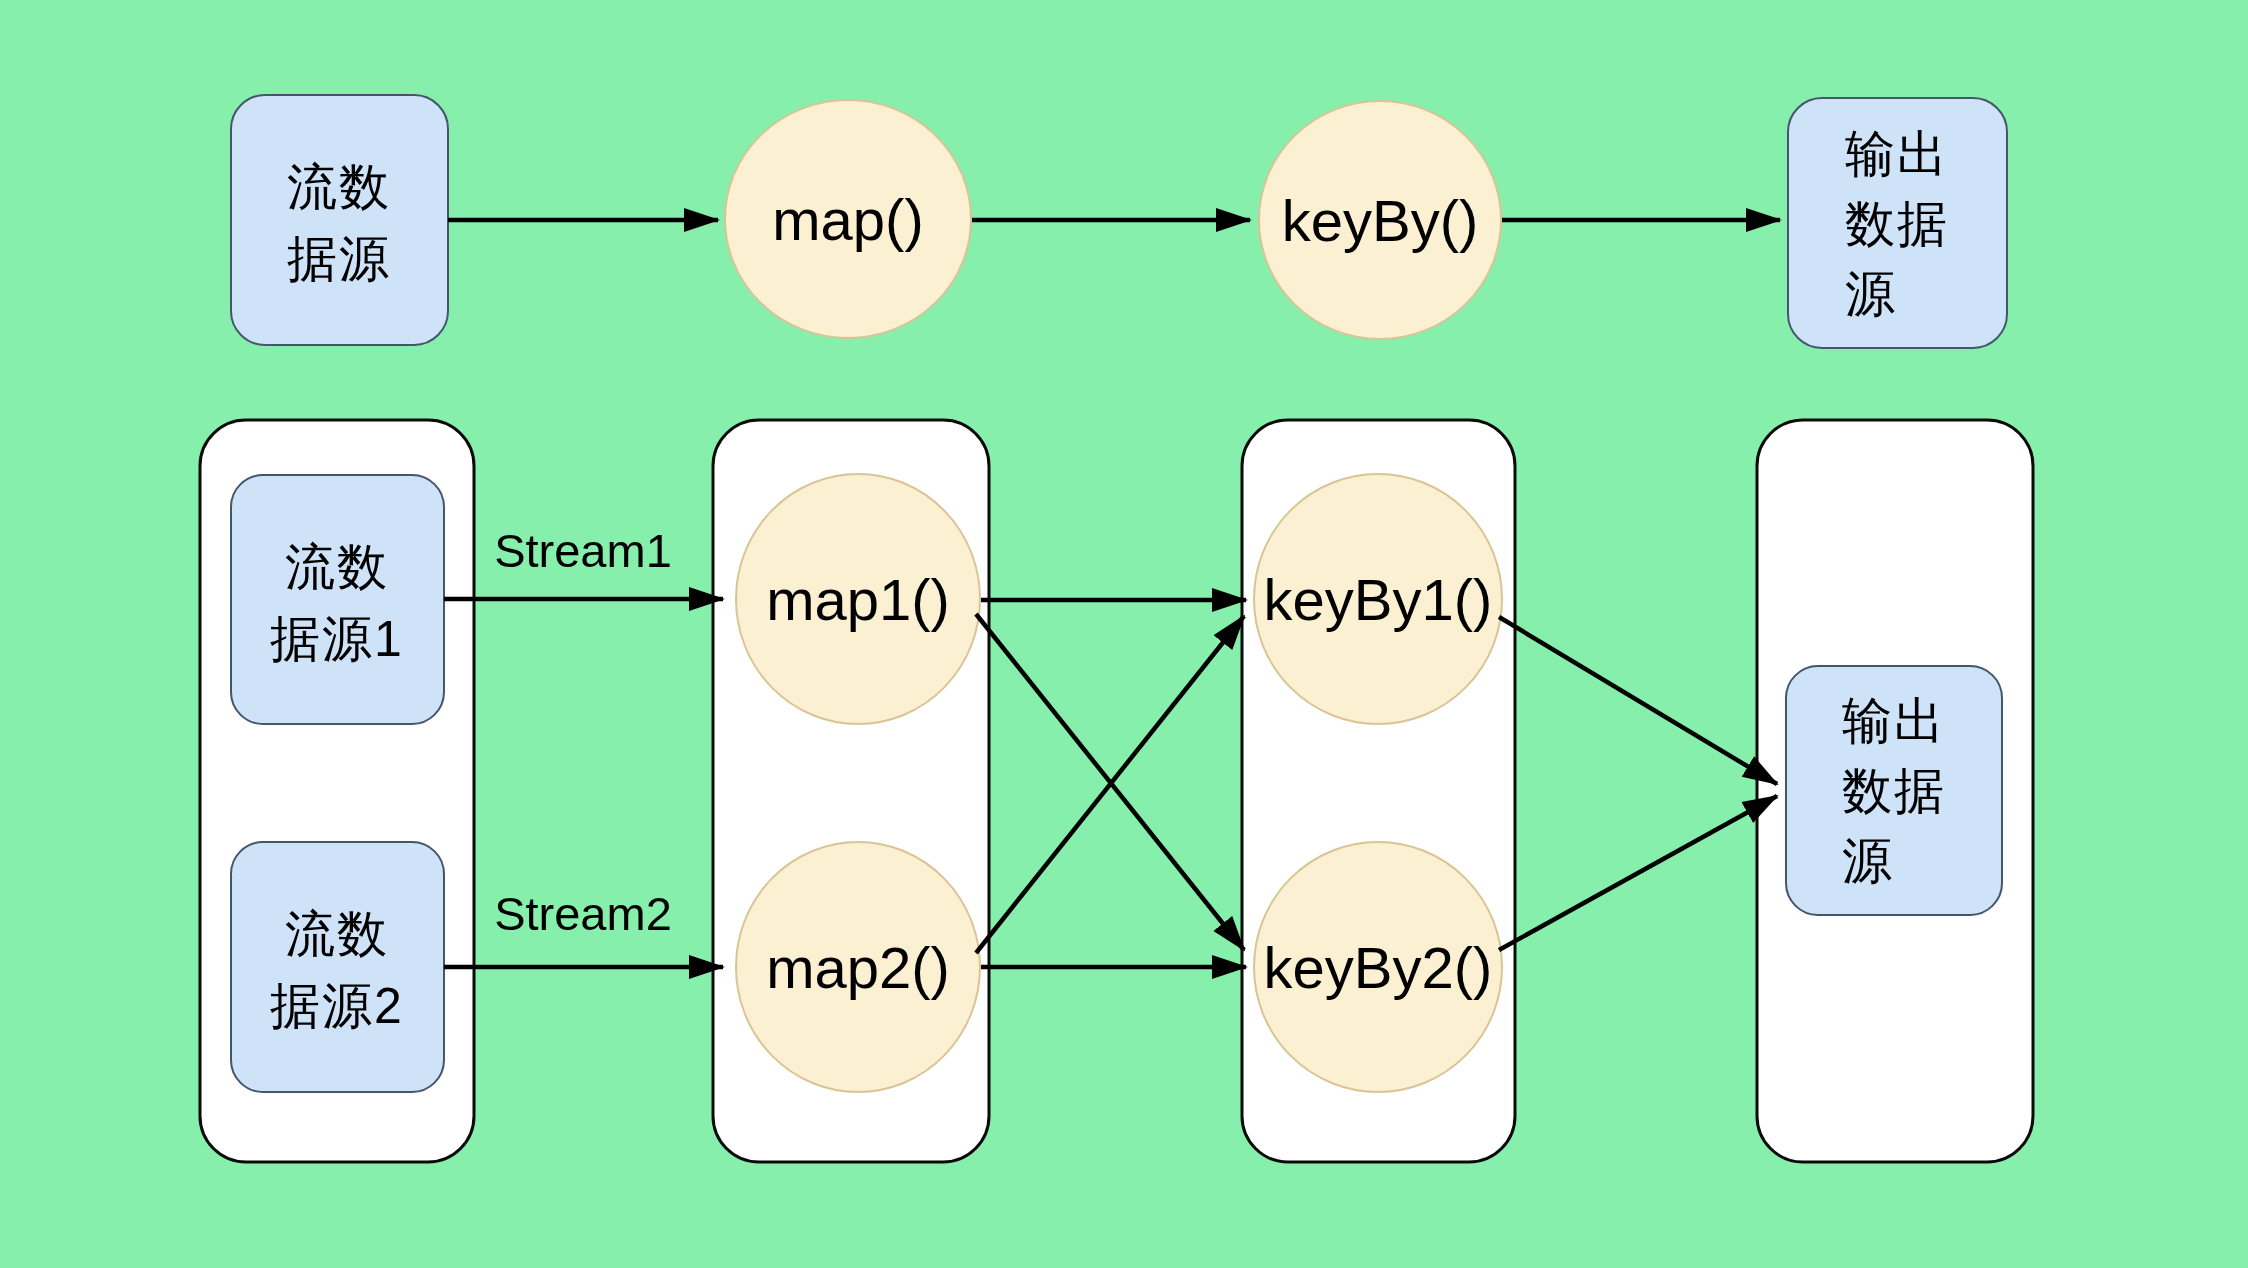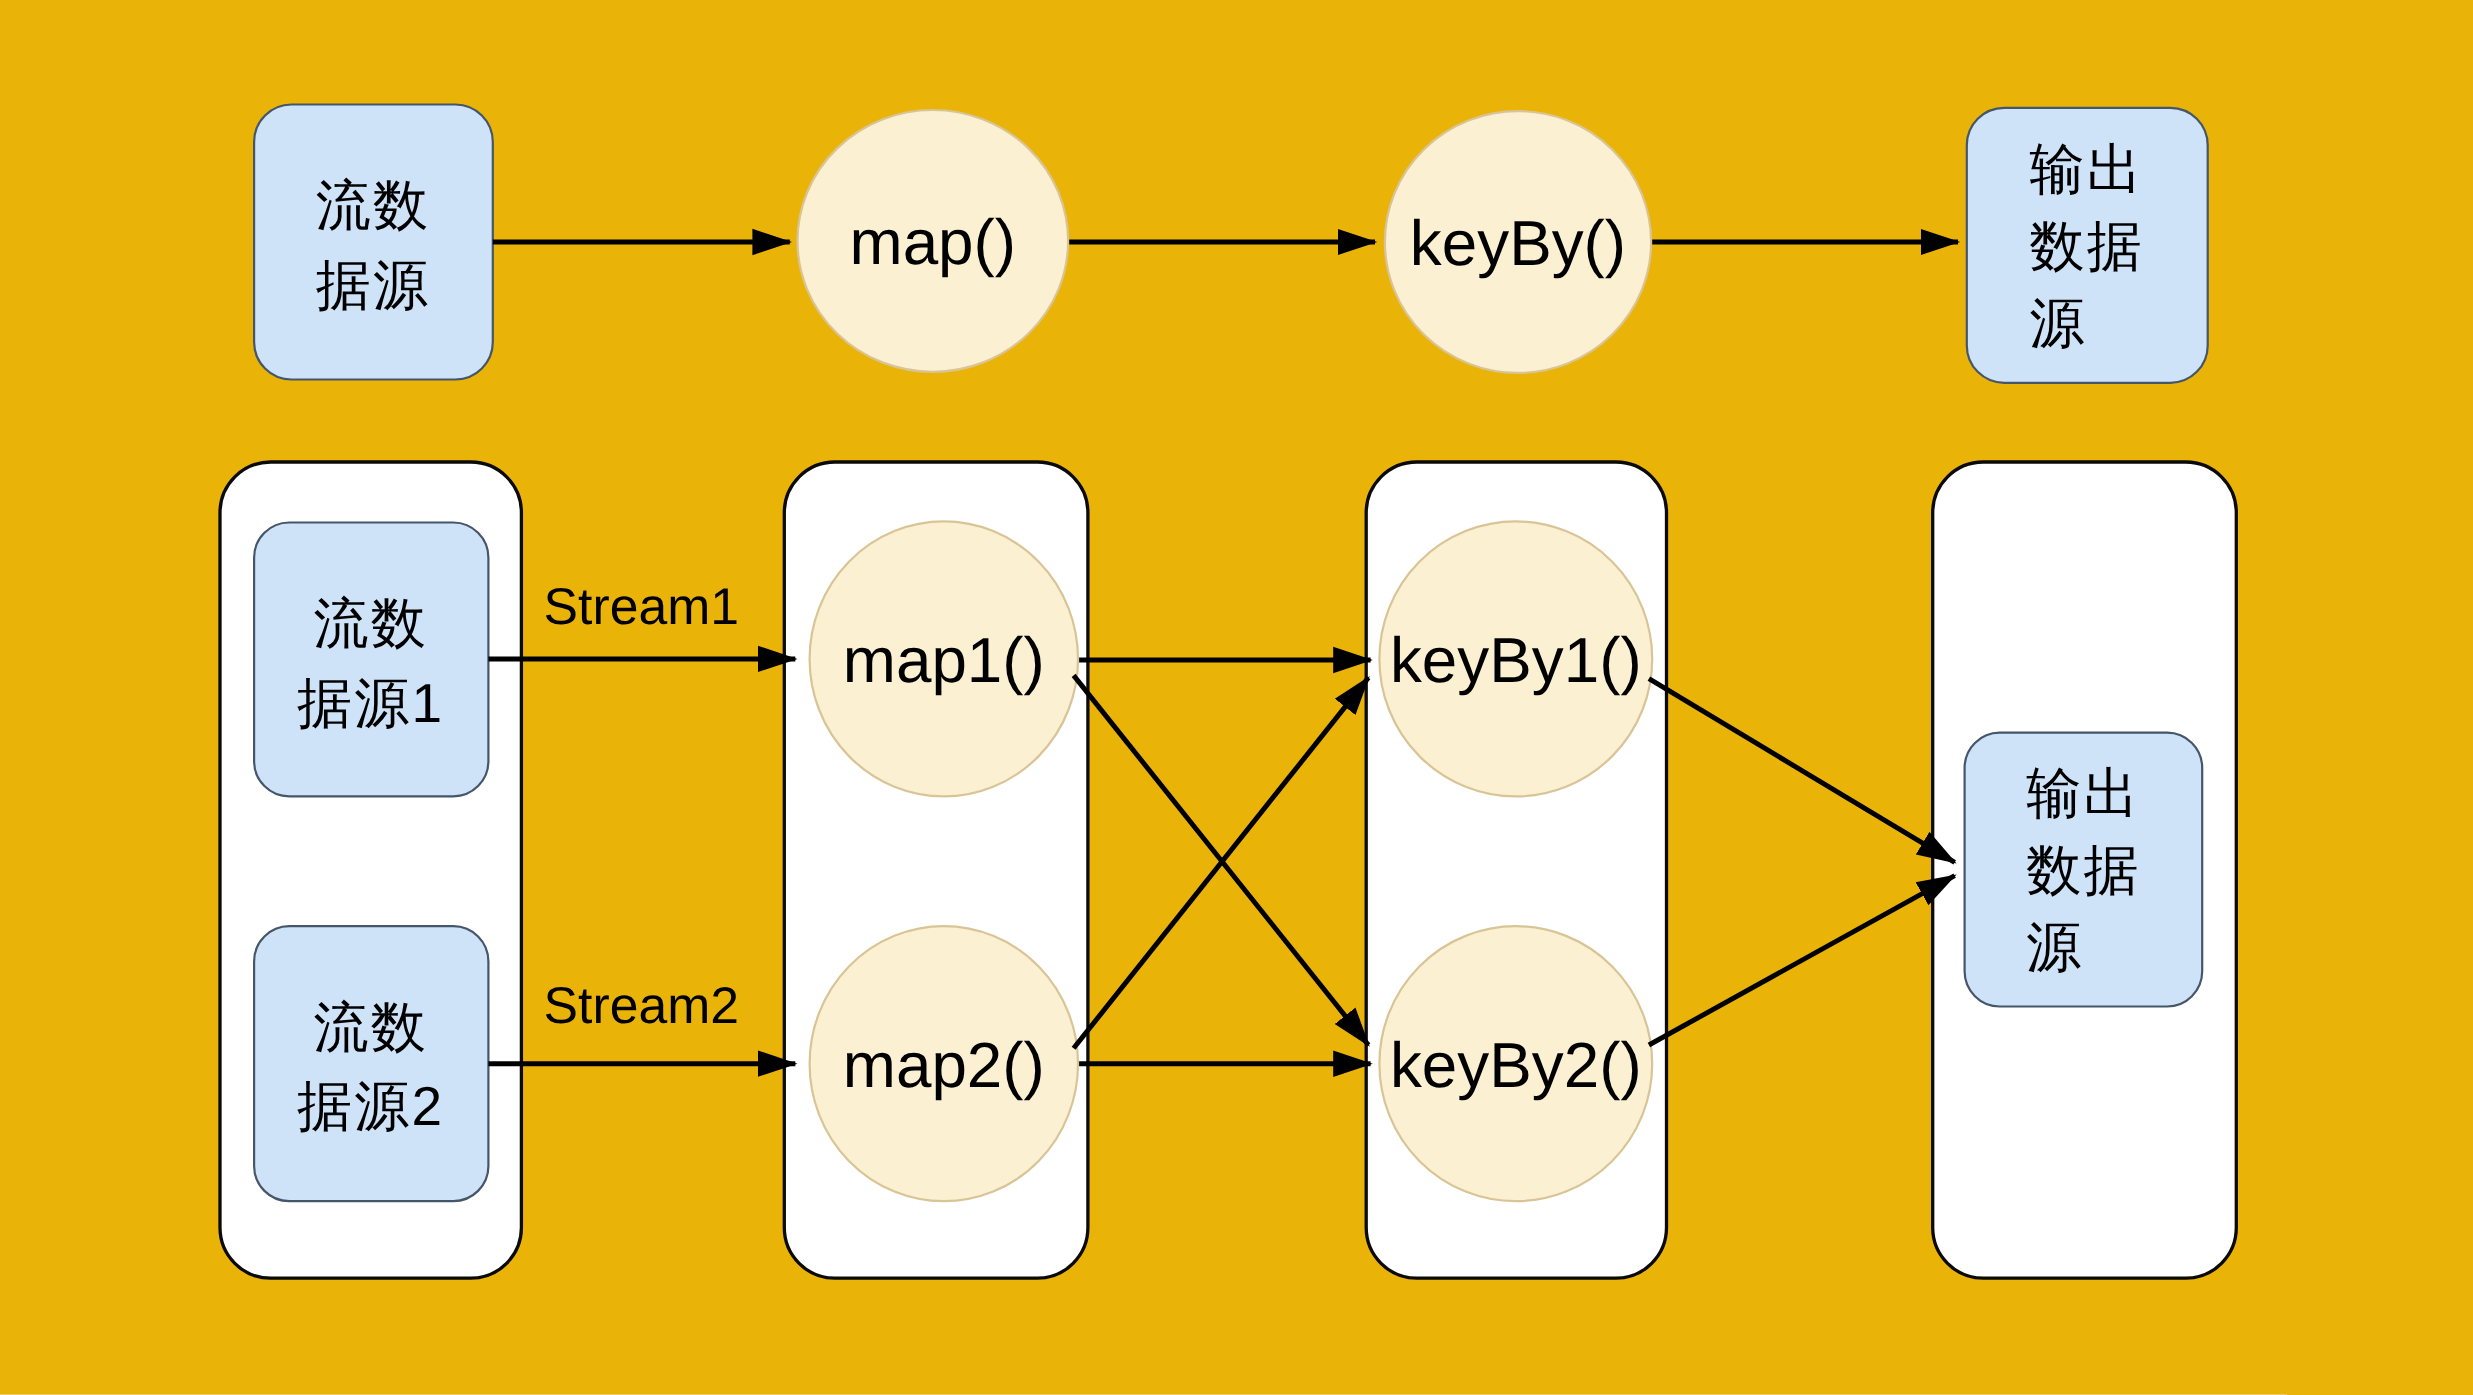--- a/index.html
+++ b/index.html
@@ -5,21 +5,21 @@
   html, body {
     margin: 0;
     padding: 0;
     background: #f4f3ee;
     font-family: "Liberation Sans", sans-serif;
   }
   .stage {
     position: relative;
     width: 2248px;
     height: 1268px;
-    background: #eab308;
+    background: #86efac;
     overflow: hidden;
   }
   svg { display: block; }
 
   .container-rect {
     fill: #ffffff;
     stroke: #0a0a0a;
     stroke-width: 3;
   }
   .blue-node {

